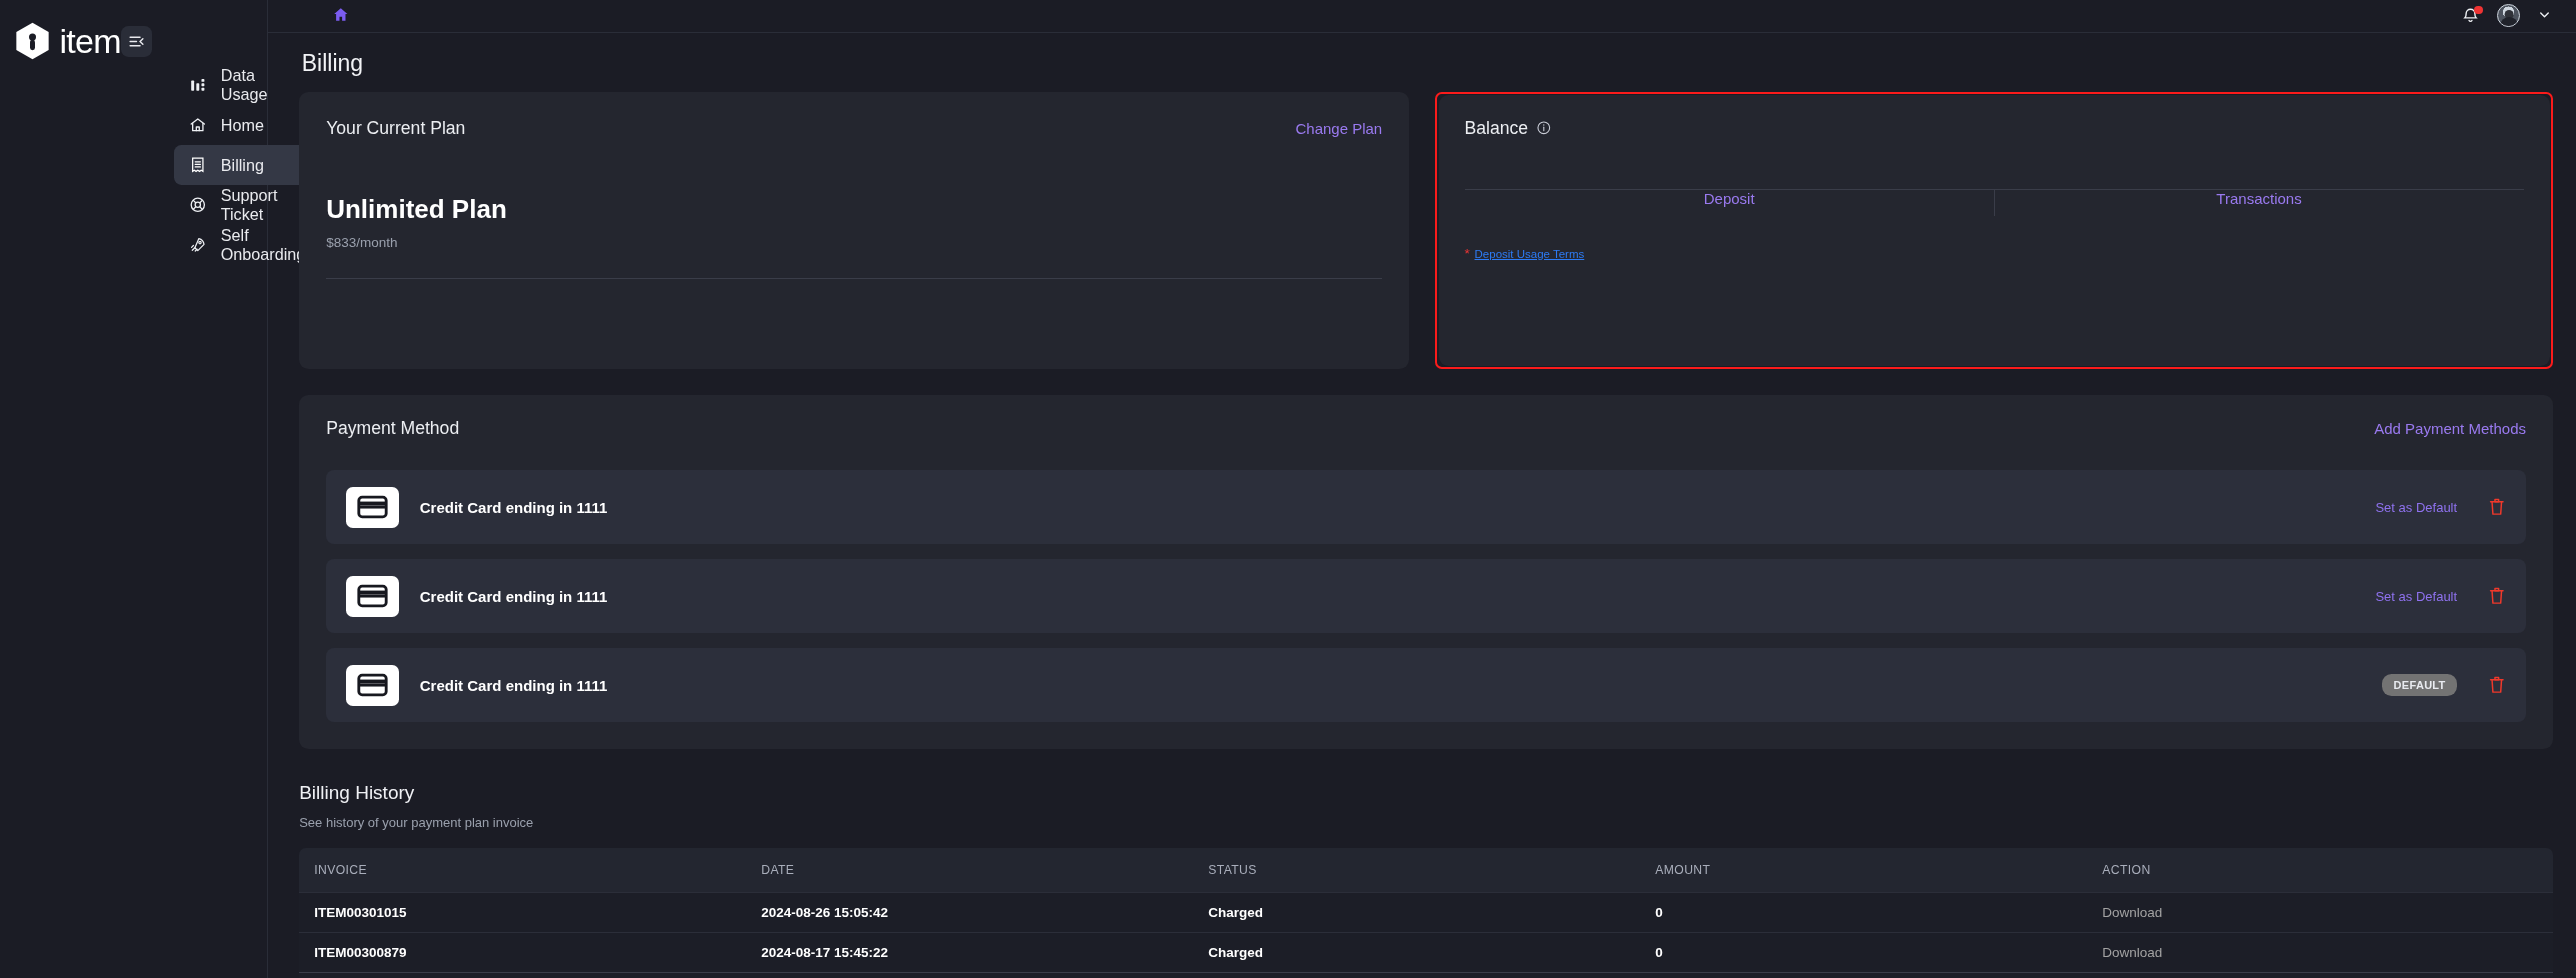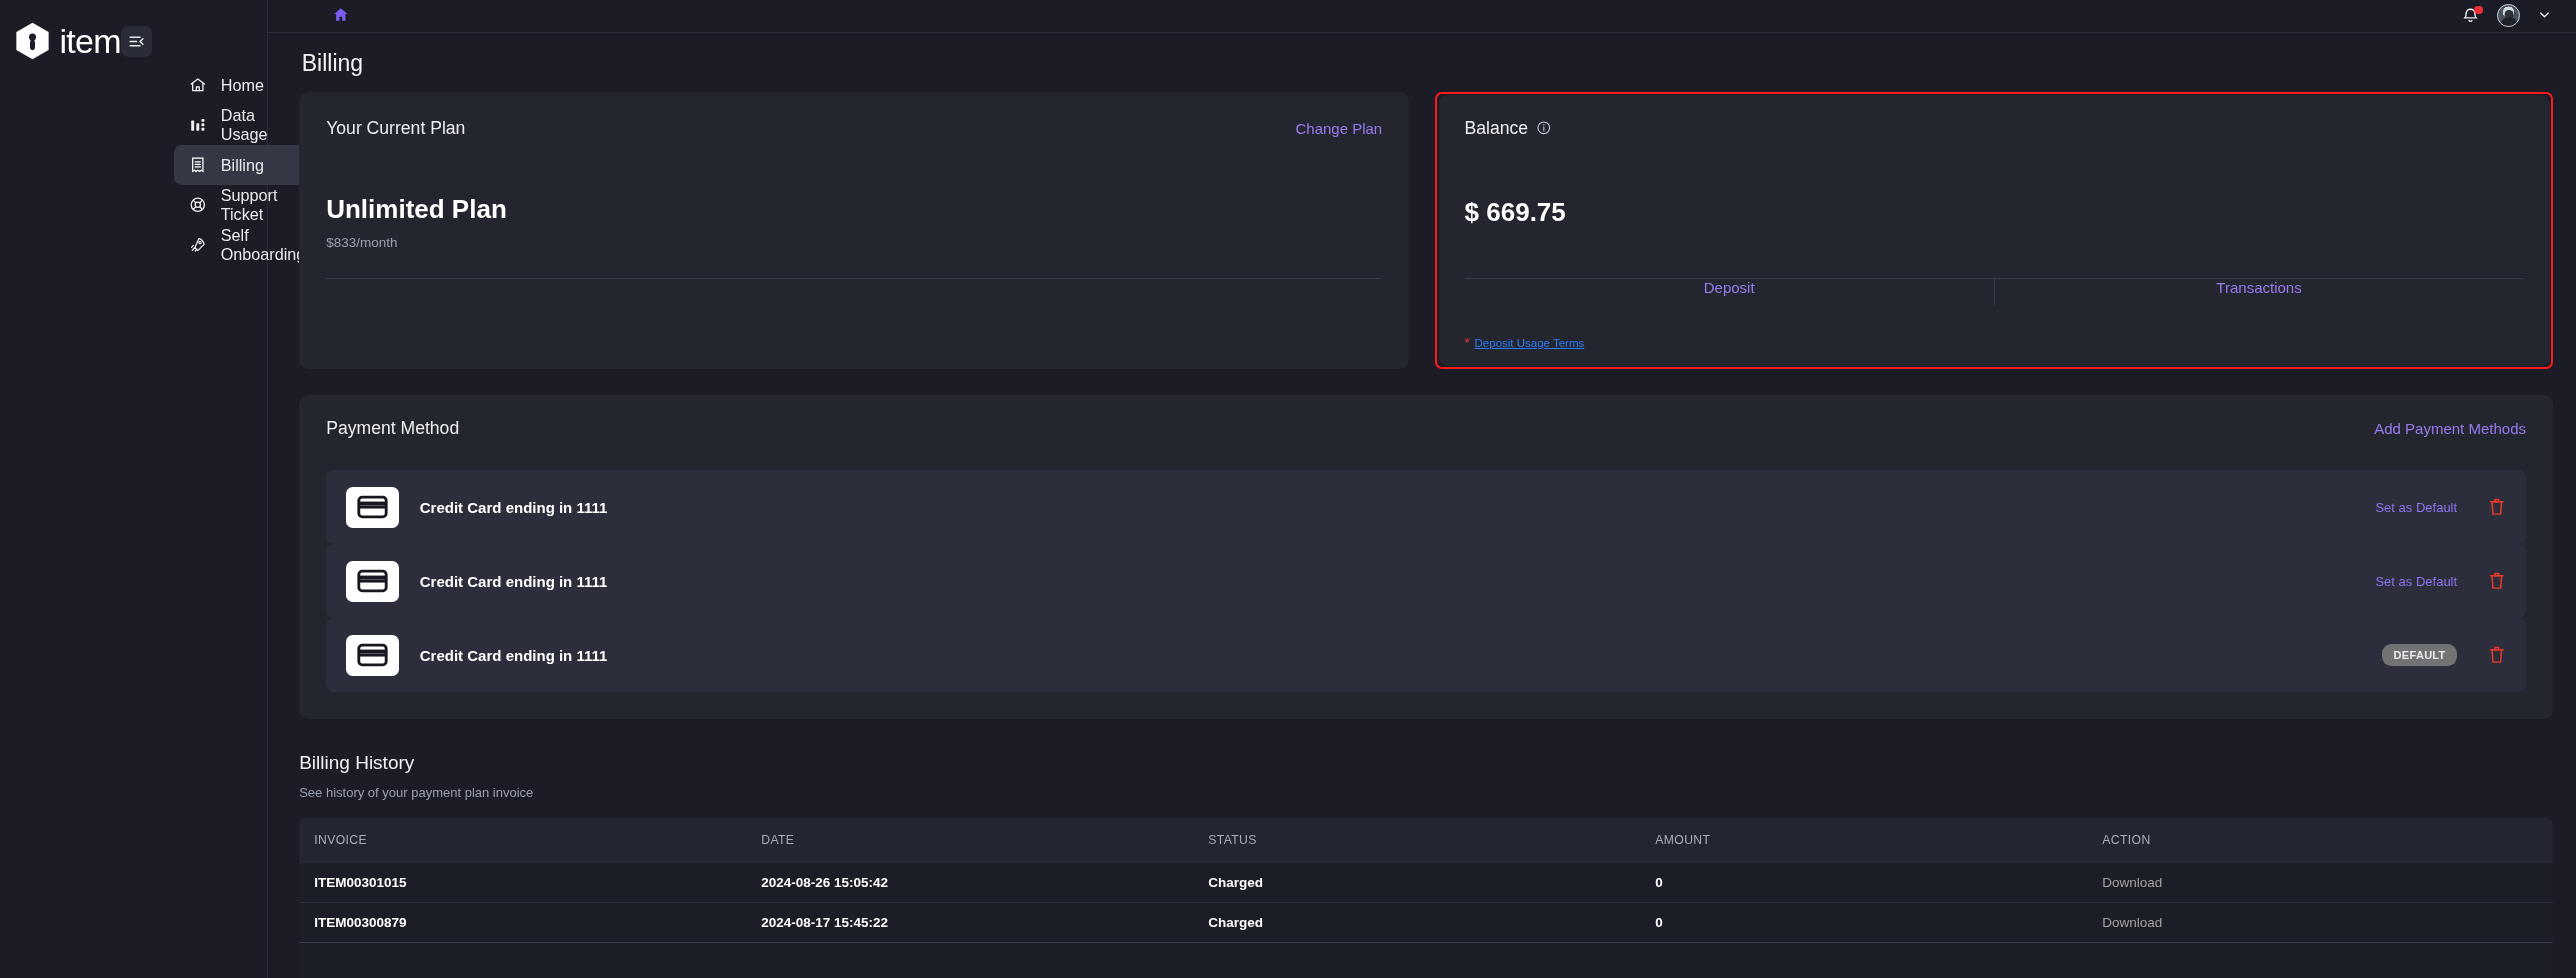--- a/index.html
+++ b/index.html
@@ -93,21 +93,21 @@
   .bal-actions { display: flex; align-items: flex-start; height: 50px; }
   .bal-act { flex: 1; text-align: center; color: #9a7af0; font-size: 15px; }
   .bal-sep { width: 0.7px; height: 26px; background: #3a3d49; }
   .terms-row { display: flex; align-items: center; gap: 4.7px; margin-top: 6.8px; }
   .terms-star { color: #ef3434; font-size: 13.5px; line-height: 1; }
   .terms-link { color: #2d7bf4; font-size: 11.5px; text-decoration: underline; }
 
   
   .pm-card { margin: 26px 0 0 15px; padding: 23px 27px 27px 27px; }
   .pm-head { display: flex; align-items: center; justify-content: space-between; }
-  .pm-list { margin-top: 31px; display: flex; flex-direction: column; }
+  .pm-list { margin-top: 31px; display: flex; flex-direction: column; gap: 15px; }
   .pm-row {
     background: #2c2f3b; border-radius: 8.1px; height: 74px;
     display: flex; align-items: center; padding: 0 20.3px 0 20.3px;
   }
   .cc-badge {
     width: 53px; height: 41px; border-radius: 6.8px; background: #ffffff;
     display: flex; align-items: center; justify-content: center; flex: 0 0 53px;
   }
   .pm-label { font-size: 15px; color: #ffffff; font-weight: 700; margin-left: 20.3px; }
   .pm-spacer { flex: 1; }
@@ -162,40 +162,40 @@
         <svg viewBox="0 0 24 24" width="17" height="17" fill="none" stroke="#e9eaee" stroke-width="2" stroke-linecap="round">
           <path d="M3 6h14M3 12h9M3 18h14"></path>
           <path d="M21 8l-4 4 4 4"></path>
         </svg>
       </div>
     </div>
 
     <nav class="nav">
       <div class="nav-item">
         <span class="nav-ico">
-          <svg viewBox="0 0 24 24" width="17.6" height="17.6" fill="none" stroke="#eef0f4" stroke-width="1.8" stroke-linecap="round" stroke-linejoin="round">
-            <path d="M3 11l9-7 9 7"></path>
-              <path d="M5 10v10h14V10"></path>
-              <path d="M10 20v-5h4v5"></path>
-          </svg>
-        </span>
-        <span>Home</span>
-      </div>
-
-      <div class="nav-item">
-        <span class="nav-ico">
           <svg viewBox="0 0 24 24" width="17.6" height="17.6" fill="#eef0f4">
             <rect x="3" y="6" width="4" height="14" rx="1"></rect>
             <rect x="10" y="10" width="4" height="10" rx="1"></rect>
             <rect x="17" y="4" width="4" height="4" rx="1"></rect>
             <rect x="17" y="10" width="4" height="4" rx="1"></rect>
             <rect x="17" y="16" width="4" height="4" rx="1"></rect>
           </svg>
         </span>
         <span>Data Usage</span>
+      </div>
+
+      <div class="nav-item">
+        <span class="nav-ico">
+          <svg viewBox="0 0 24 24" width="17.6" height="17.6" fill="none" stroke="#eef0f4" stroke-width="1.8" stroke-linecap="round" stroke-linejoin="round">
+            <path d="M3 11l9-7 9 7"></path>
+              <path d="M5 10v10h14V10"></path>
+              <path d="M10 20v-5h4v5"></path>
+          </svg>
+        </span>
+        <span>Home</span>
       </div>
 
       <div class="nav-item active">
         <span class="nav-ico">
           <svg viewBox="0 0 24 24" width="17.6" height="17.6" fill="none" stroke="#ffffff" stroke-width="1.7" stroke-linecap="round">
             <path d="M5 3h14v18l-2.3-1.5L14.4 21l-2.4-1.5L9.6 21l-2.3-1.5L5 21z"></path>
             <path d="M8.5 8h7M8.5 11.5h7M8.5 15h7"></path>
           </svg>
         </span>
         <span>Billing</span>
@@ -275,21 +275,20 @@
             <div class="bal-title-row">
               <span class="card-title">Balance</span>
               <span>
                 <svg viewBox="0 0 24 24" width="15.6" height="15.6" fill="none" stroke="#c9ccd6" stroke-width="1.7" stroke-linecap="round">
                   <circle cx="12" cy="12" r="9"></circle>
                     <path d="M12 11v5.5"></path>
                     <circle cx="12" cy="7.7" r="1" fill="#c9ccd6" stroke="none"></circle>
                 </svg>
               </span>
             </div>
-            <div class="bal-amount">$ 669.75</div>
             <div class="bal-hr"></div>
             <div class="bal-actions">
               <a class="bal-act">Deposit</a>
               <span class="bal-sep"></span>
               <a class="bal-act">Transactions</a>
             </div>
             <div class="terms-row">
               <span class="terms-star">*</span>
               <a class="terms-link">Deposit Usage Terms</a>
             </div>

